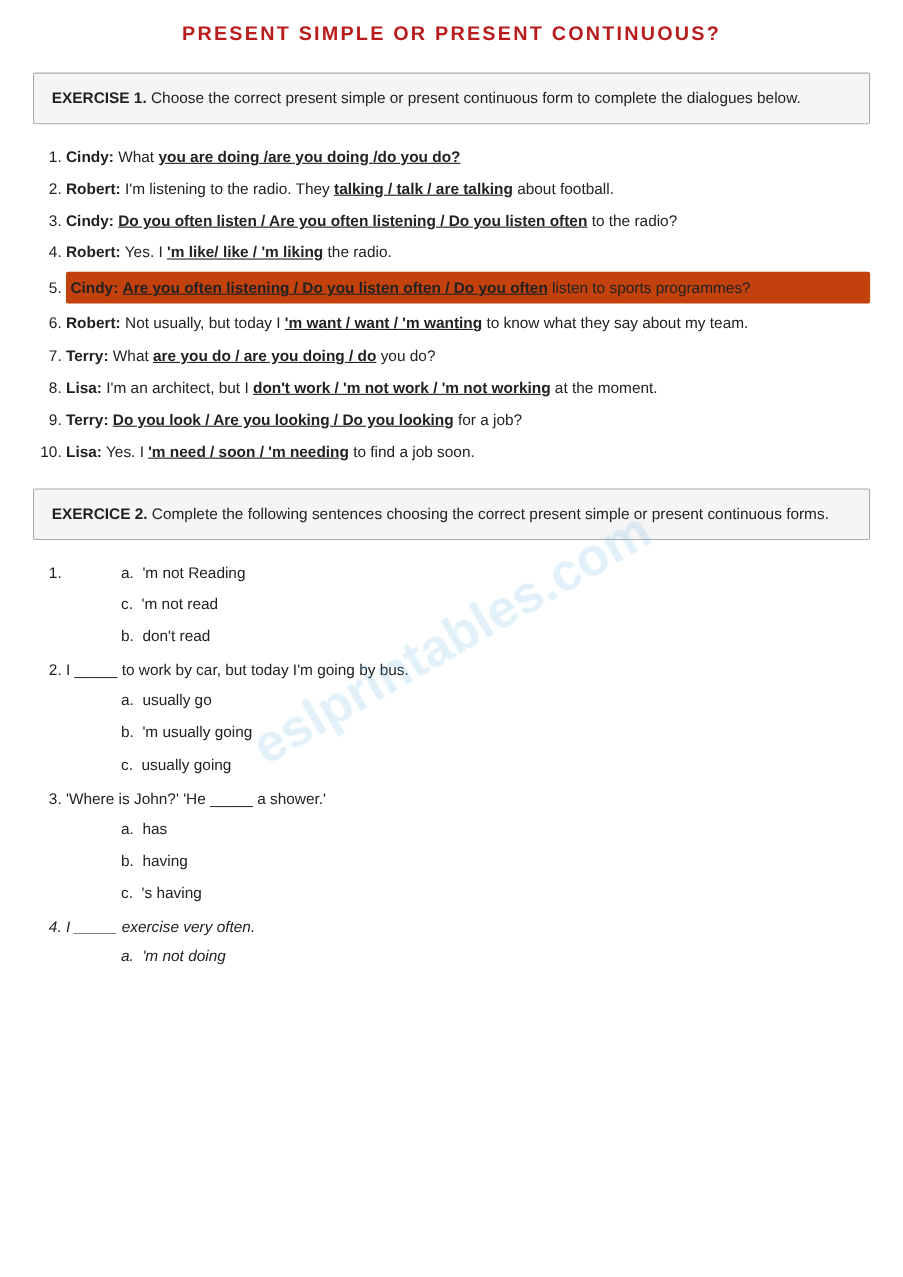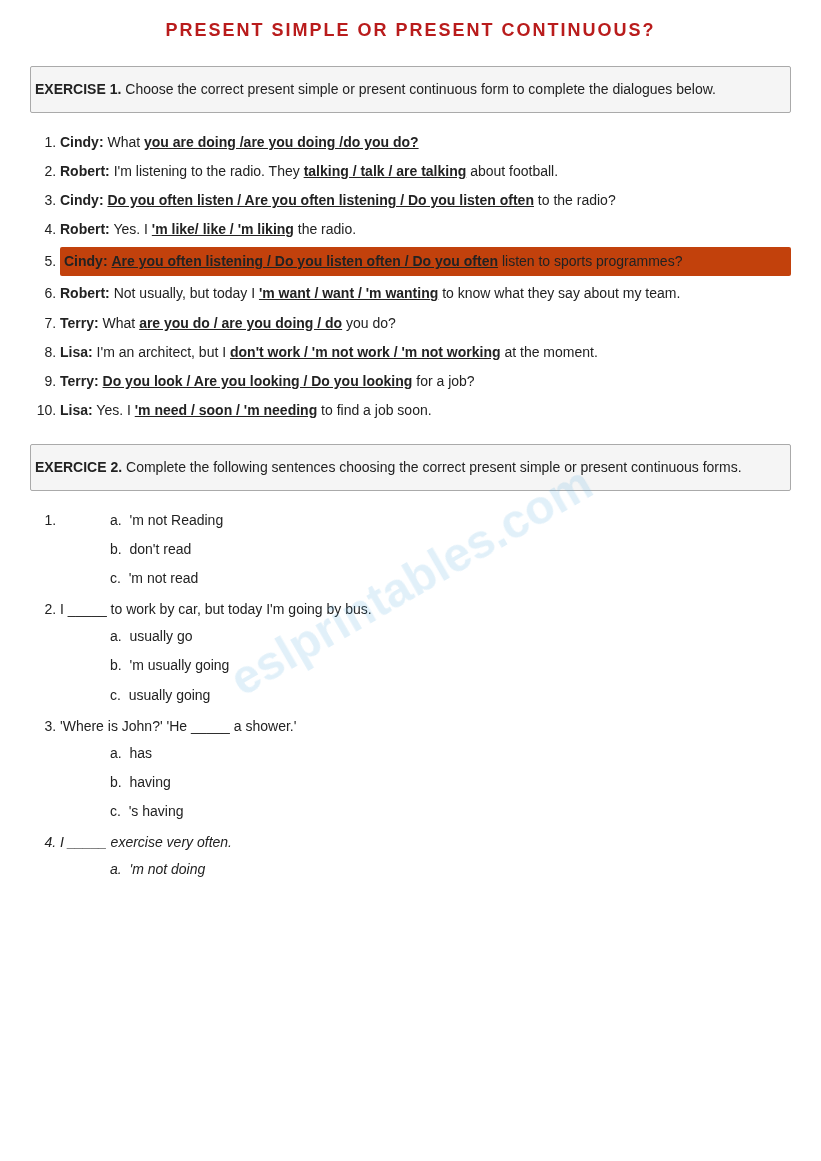--- a/index.html
+++ b/index.html
@@ -22,21 +22,21 @@
       font-weight: bold;
       color: #b91c1c;
       letter-spacing: 2px;
       text-transform: uppercase;
       margin-bottom: 25px;
       font-family: Arial, sans-serif;
     }
     .exercise-box {
       border: 1px solid #aaa;
       background: #f5f5f5;
-      padding: 12px 4px;
+      padding: 12px 16px;
       margin-bottom: 18px;
       border-radius: 2px;
     }
     .exercise-box p {
       font-size: 14px;
       line-height: 1.5;
     }
     .exercise-box strong {
       font-weight: bold;
     }
@@ -164,22 +164,22 @@
     <span>Complete the following sentences choosing the correct present simple or present continuous forms.</span>
   </p>
 </div>
 
 
 <ol class="main-list" style="margin-top: 8px;">
 
   <li style="margin-bottom: 4px;">
     <ul class="abc-list">
       <li><span>a.&nbsp;&nbsp;'m not Reading</span></li>
+      <li><span>c.&nbsp;&nbsp;'m not read</span></li>
       <li><span>b.&nbsp;&nbsp;don't read</span></li>
-      <li><span>c.&nbsp;&nbsp;'m not read</span></li>
     </ul>
   </li>
 
   <li style="margin-bottom: 4px;">
     <span>I _____ to work by car, but today I'm going by bus.</span>
     <ul class="abc-list">
       <li><span>a.&nbsp;&nbsp;usually go</span></li>
       <li><span>b.&nbsp;&nbsp;'m usually going</span></li>
       <li><span>c.&nbsp;&nbsp;usually going</span></li>
     </ul>

